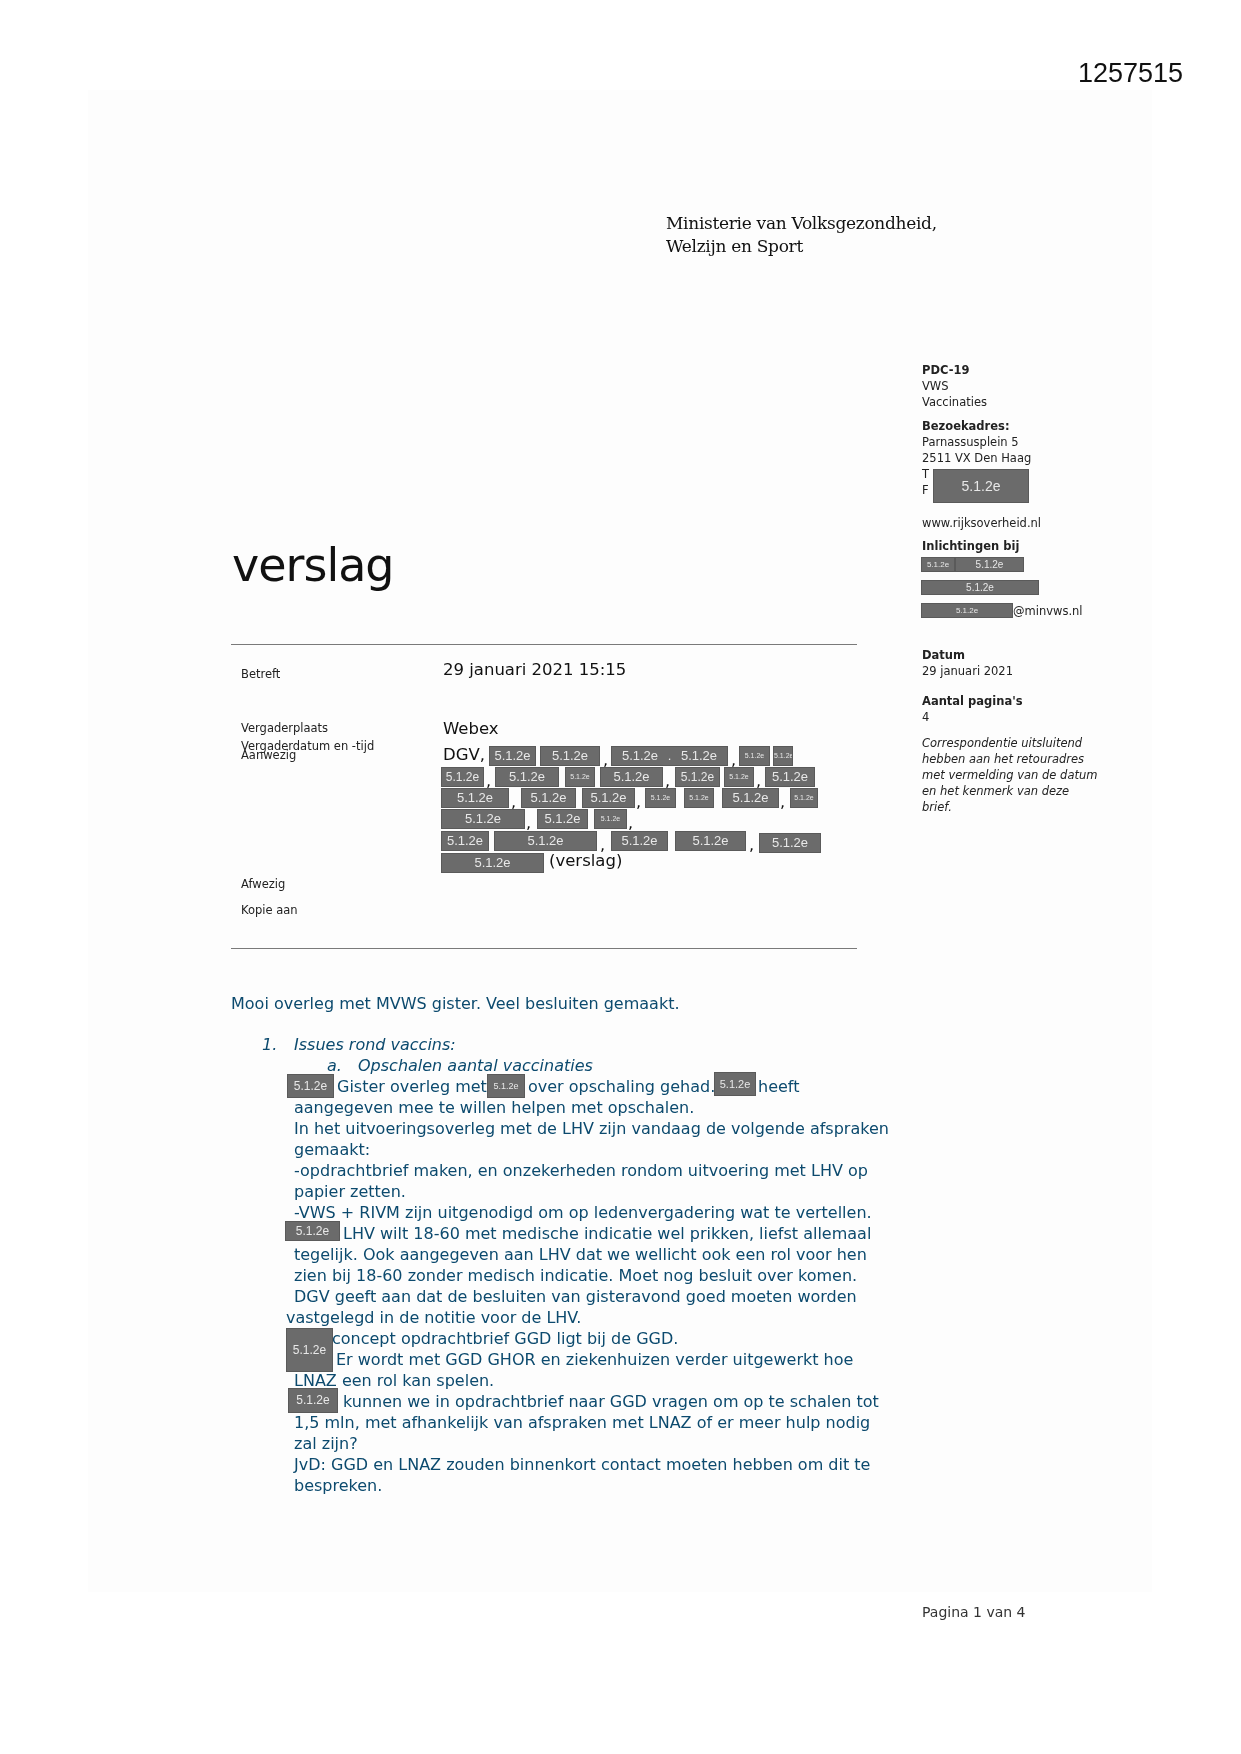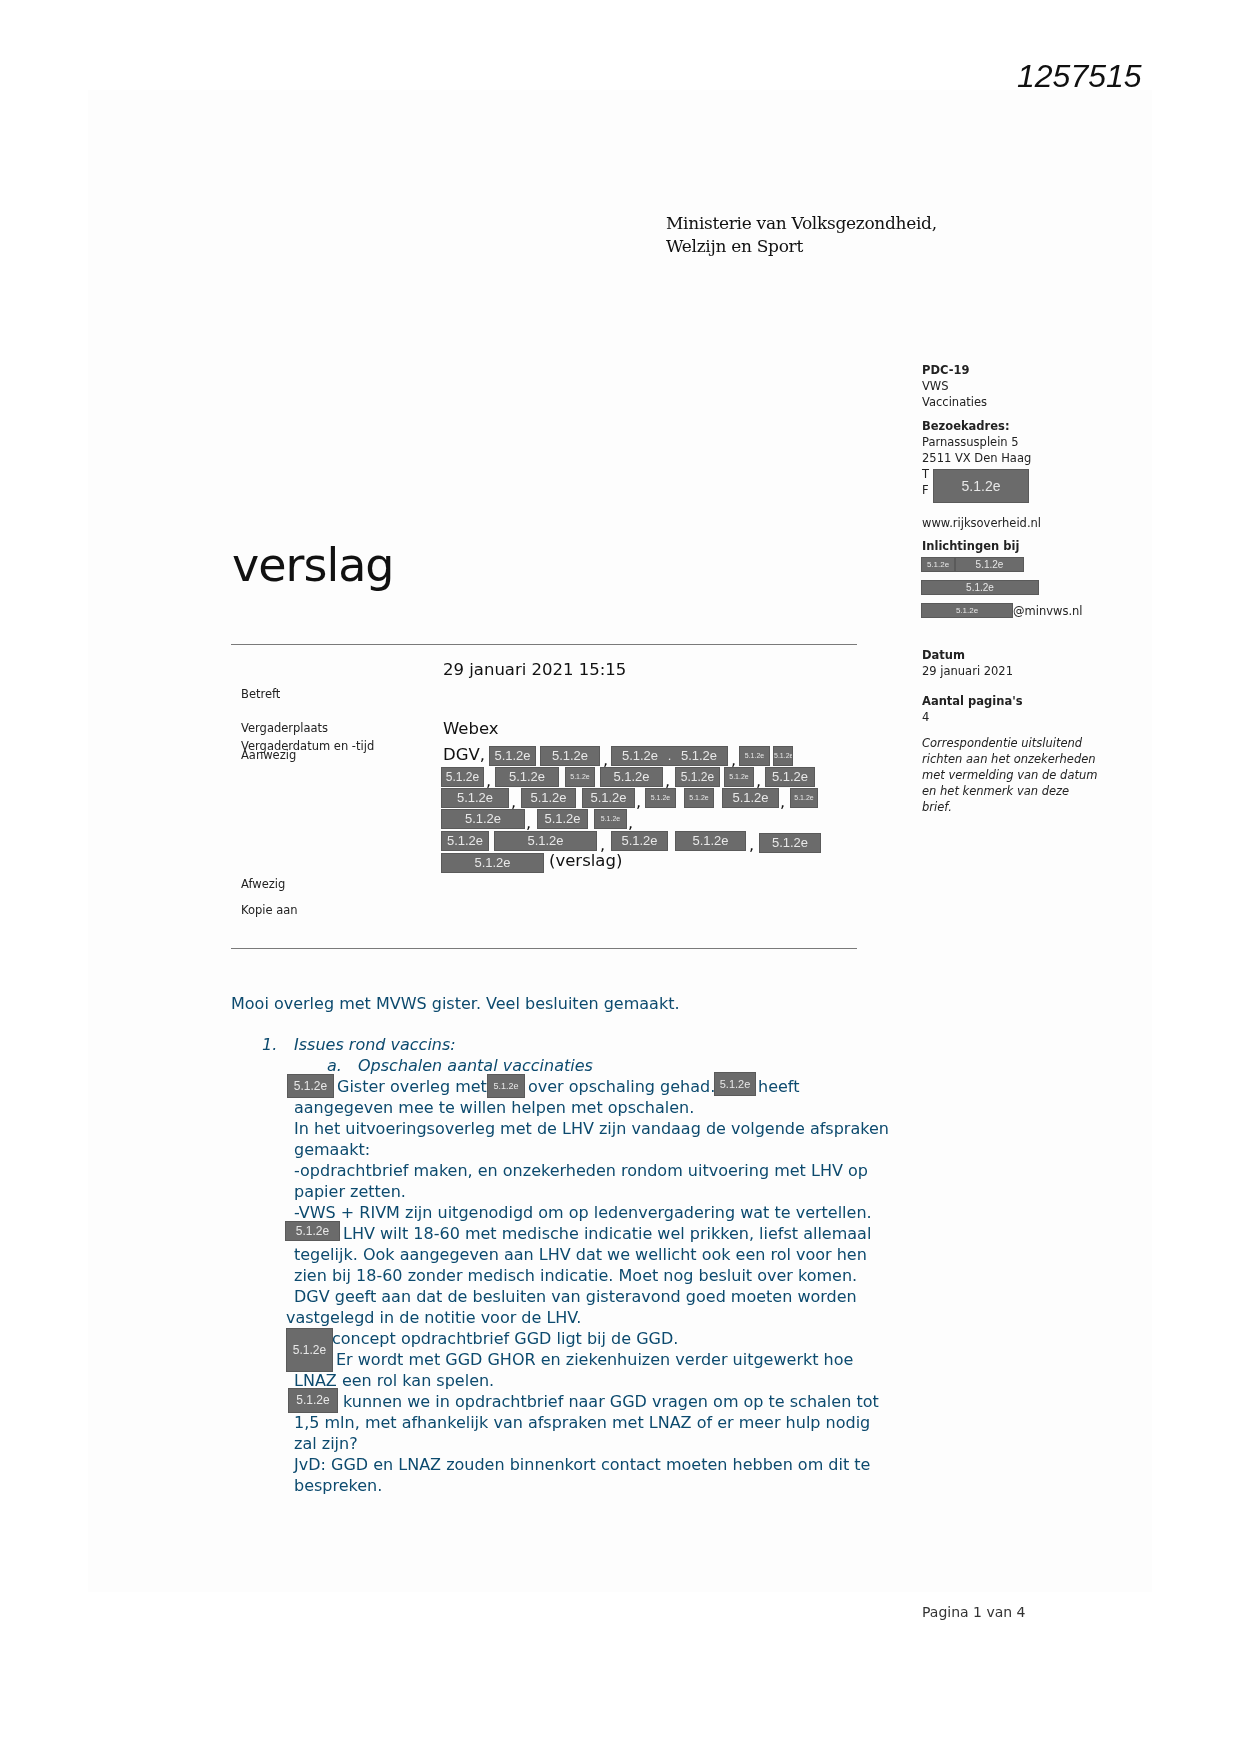--- a/index.html
+++ b/index.html
@@ -1,20 +1,20 @@
 <!DOCTYPE html>
 <html><head>
 <meta charset="utf-8">
 <style>
   html, body { margin:0; padding:0; }
   body { width:1241px; height:1754px; position:relative; background:#ffffff; overflow:hidden;
          font-family:"DejaVu Sans", sans-serif; color:#1a1a1a; }
   .abs { position:absolute; }
   .page { position:absolute; left:88px; top:90px; width:1064px; height:1502px; background:#fdfdfd; }
-  .docnum { left:1017px; top:58px; font-family:"Liberation Sans", sans-serif; font-size:32px; color:#111;font-style:italic; }
+  .docnum { left:1078px; top:58px; font-family:"Liberation Sans", sans-serif; font-size:27px; color:#111; }
   .ministry { left:666px; top:212px; font-family:"DejaVu Serif", serif; font-size:17px; line-height:23px; color:#111; letter-spacing:-0.3px; }
   .title { left:232px; top:538px; font-family:"DejaVu Sans", sans-serif; font-size:46px; font-weight:normal; color:#111; letter-spacing:-1px; }
   .rule { position:absolute; left:231px; width:626px; height:1px; background:#7a7a7a; }
 
   .side { left:922px; font-size:11.5px; line-height:16px; color:#222; }
   .side b { font-weight:bold; }
   .side-italic { font-style:italic; }
 
   .meta-label { position:absolute; left:241px; font-size:11.5px; color:#222; }
   .meta-value { position:absolute; left:443px; font-size:16.5px; color:#111; }
@@ -65,30 +65,30 @@
 <div class="abs side" style="top:647px;">
   <div><b>Datum</b></div>
   <div>29 januari 2021</div>
 </div>
 <div class="abs side" style="top:693px;">
   <div><b>Aantal pagina's</b></div>
   <div>4</div>
 </div>
 <div class="abs side side-italic" style="top:735px;">
   <div>Correspondentie uitsluitend</div>
-  <div>richten aan het onzekerheden</div>
+  <div>hebben aan het retouradres</div>
   <div>met vermelding van de datum</div>
   <div>en het kenmerk van deze</div>
   <div>brief.</div>
 </div>
 
 <div class="abs title">verslag</div>
 <div class="rule" style="top:644px;"></div>
 
-<div class="meta-label" style="top:667px;margin-top:20px;">Betreft</div>
+<div class="meta-label" style="top:667px;">Betreft</div>
 <div class="meta-label" style="top:694px;margin-top:45px;">Vergaderdatum en -tijd</div>
 <div class="meta-value" style="top:660px;">29 januari 2021 15:15</div>
 <div class="meta-label" style="top:721px;">Vergaderplaats</div>
 <div class="meta-value" style="top:719px;">Webex</div>
 <div class="meta-label" style="top:748px;">Aanwezig</div>
 <div class="meta-value" style="top:745px;">DGV,</div>
 
 <div>
   <div class="red r-abs" style="left:489px;top:746px;width:47px;height:20px;font-size:13px;line-height:18px;">5.1.2e</div>
   <div class="red r-abs" style="left:540px;top:746px;width:60px;height:20px;font-size:13px;line-height:18px;">5.1.2e</div>

